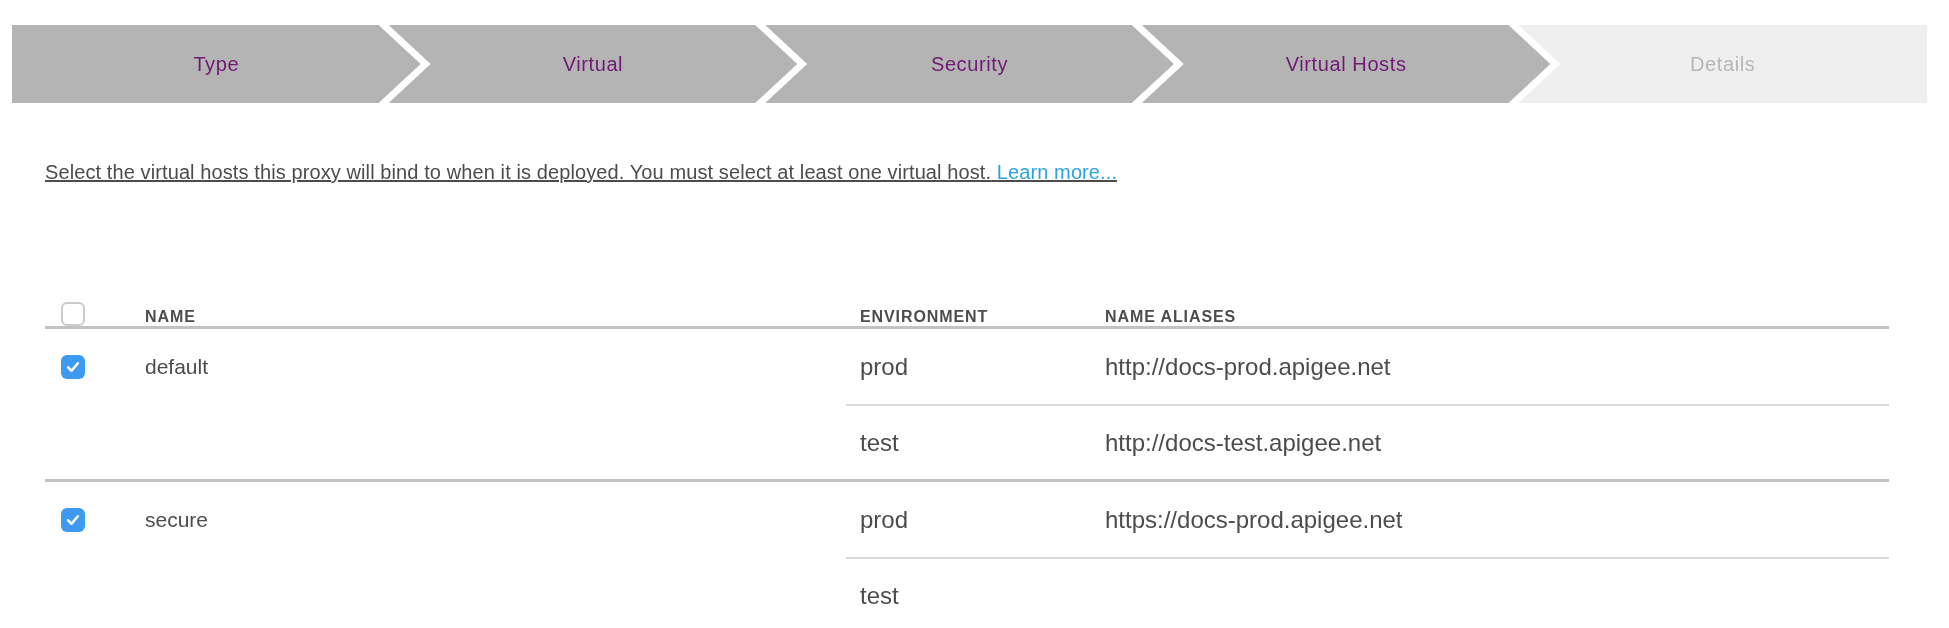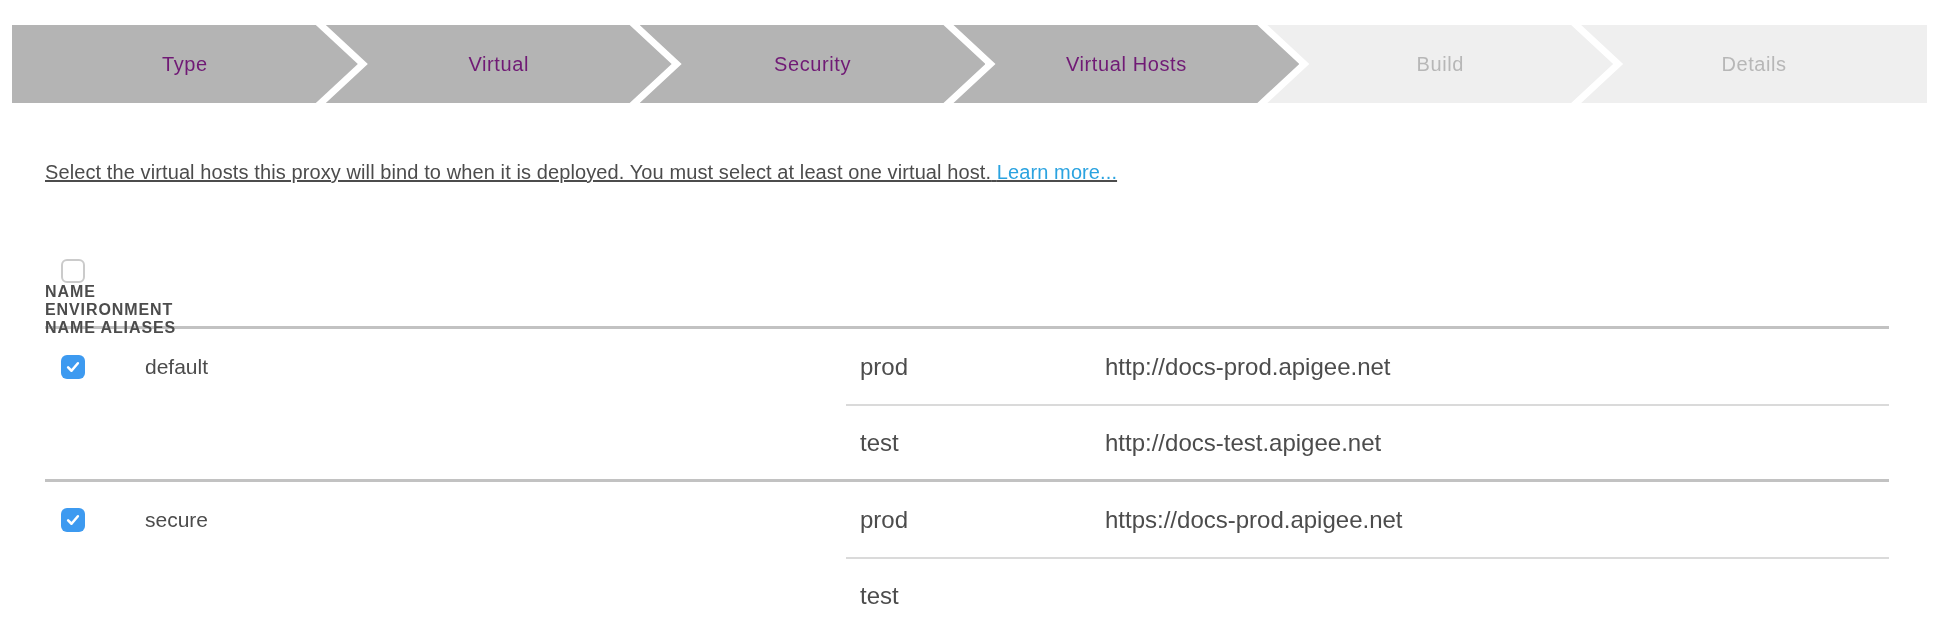--- a/index.html
+++ b/index.html
@@ -17,22 +17,22 @@
   .step.done, .step.active { background: var(--step-active-bg, #b4b4b4); color: #701a75; text-align: center; }
   .step.upcoming { background: var(--step-upcoming-bg, #efefef); color: var(--step-upcoming-text, #b7b7b7); }
 
   
   .desc { margin: 52px 45px 0 45px; font-size: 20px; line-height: 34px;
     color: var(--text-dark, #4c4c4c); letter-spacing: 0.1px; text-decoration: underline; }
   .desc a { color: var(--link-blue, #2ba3e0); text-decoration: none; }
 
   
   .vh-table { margin: 70px 0 0 45px; width: 1844px; }
-  .thead { display: flex; align-items: flex-start; height: 70px;
-    border-bottom: 3px solid var(--divider-dark, #c2c2c2); flex-direction: column; }
+  .thead { display: flex; align-items: flex-end; height: 70px;
+    border-bottom: 3px solid var(--divider-dark, #c2c2c2); }
   .cell-check { width: 100px; display: flex; align-items: center; }
   .cell-check .checkbox { margin-left: 16px; }
   .cell-name { width: 715px; }
   .cell-env  { width: 245px; }
   .cell-host { flex: 1; }
   .th { font-size: 16px; font-weight: bold; color: var(--text-dark, #4c4c4c);
     letter-spacing: 0.9px; }
 
   .tgroup { display: flex; border-bottom: 3px solid var(--divider-dark, #c2c2c2); }
   .tgroup .cell-check, .tgroup .cell-name { height: 75px; display: flex; align-items: center; }
@@ -57,23 +57,20 @@
       <span>Type</span>
     </div>
     <div class="step done">
       <span>Virtual</span>
     </div>
     <div class="step done">
       <span>Security</span>
     </div>
     <div class="step active">
       <span>Virtual Hosts</span>
-    </div>
-    <div class="step upcoming">
-      <span>Build</span>
     </div>
     <div class="step upcoming">
       <span>Details</span>
     </div>
   </div>
 
 <p class="desc"><span>Select the virtual hosts this proxy will bind to when it is deployed. You must select at least one virtual host.</span> <a href="#" class="learn-more">Learn more...</a></p>
 
 <div class="vh-table">
   <div class="thead">

